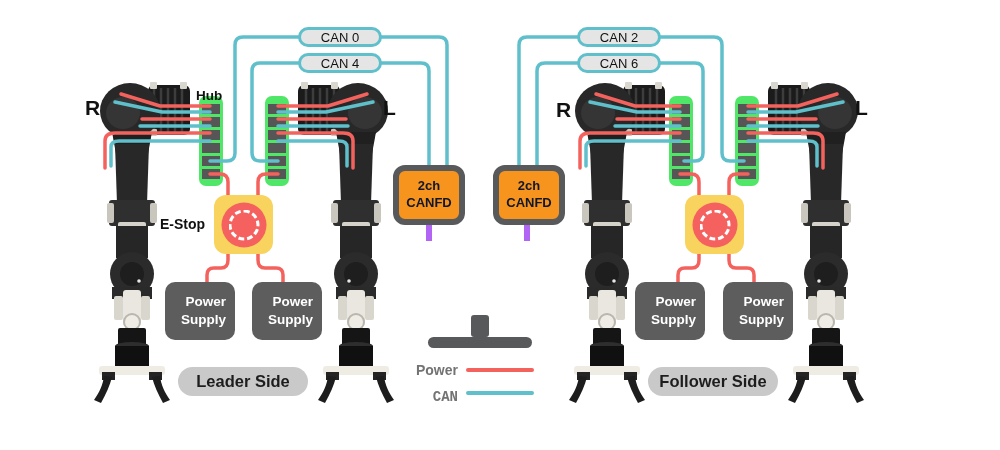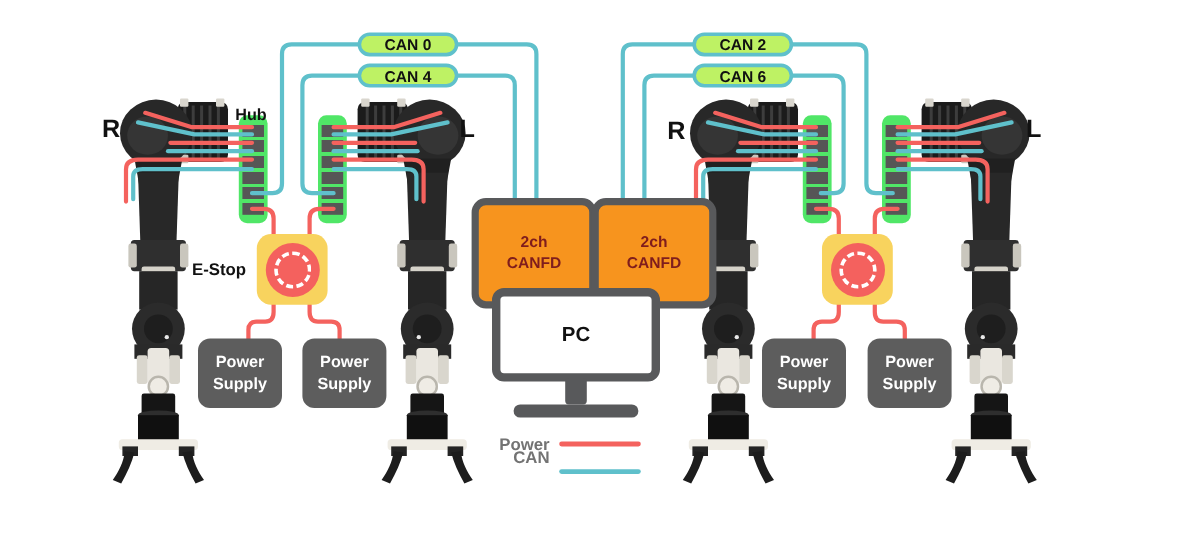--- a/index.html
+++ b/index.html
@@ -15,38 +15,38 @@
   .hub{position:absolute;width:24px;height:90px;border-radius:7px;background:var(--hub);z-index:1;}
   .hub .slots{position:absolute;left:3px;top:8px;width:18px;height:75px;
     background:repeating-linear-gradient(to bottom,var(--slot) 0 10px,transparent 10px 13px);}
 
   .lbl{position:absolute;font-weight:700;color:#111;z-index:3;white-space:nowrap;}
   .lbl-rl{font-size:21px;}
   .lbl-hub{font-size:13.5px;}
   .lbl-estop{font-size:14px;}
 
   .pill-can{position:absolute;width:78px;height:14px;border:3px solid var(--can);border-radius:12px;
-    background:#bef264;display:flex;align-items:center;justify-content:center;
-    font-size:13px;font-weight:700;color:#111;z-index:3;}
+    background:#e5e5e5;display:flex;align-items:center;justify-content:center;
+    font-size:13px;font-weight:400;color:#111;z-index:3;}
 
   .canfd{position:absolute;width:60px;height:48px;border:6px solid var(--frame);border-radius:12px;
     background:var(--canfd);display:flex;align-items:center;justify-content:center;text-align:center;
-    font-size:13px;font-weight:700;color:#7f1d1d;line-height:1.3;z-index:3;padding:16px;}
+    font-size:13px;font-weight:700;color:#0f172a;line-height:1.3;z-index:3;padding:0;}
   .canfd span{width:52px;}
 
   .estop{position:absolute;width:59px;height:59px;border-radius:12px;background:var(--estop_bg);z-index:3;}
   .estop .btn{position:absolute;left:50%;top:50%;transform:translate(-50%,-50%);
     width:45px;height:45px;border-radius:50%;background:var(--estop_btn);}
   .estop .ring{position:absolute;left:50%;top:50%;transform:translate(-50%,-50%);
     width:25px;height:25px;border:3px dashed #fff;border-radius:50%;}
 
   .ps{position:absolute;width:70px;height:58px;border-radius:10px;background:var(--box);
     color:#fff;font-weight:700;font-size:13.5px;line-height:1.3;display:flex;align-items:center;
     justify-content:center;text-align:center;z-index:3;}
-  .ps span{width:52px;}
+  .ps span{width:52px;text-align:right;}
 
   .pc{position:absolute;left:410px;top:240px;width:126px;height:64px;border:7px solid var(--frame);
     border-radius:10px;background:#fff;display:flex;align-items:center;justify-content:center;
     font-size:17px;font-weight:700;color:#111;z-index:3;}
   .pc-stand{position:absolute;left:471px;top:315px;width:18px;height:22px;background:var(--frame);
     border-radius:3px;z-index:3;}
   .pc-base{position:absolute;left:428px;top:337px;width:104px;height:11px;border-radius:6px;
     background:var(--frame);z-index:3;}
 
   .side-pill{position:absolute;width:130px;height:29px;border-radius:15px;background:var(--pill);
@@ -198,51 +198,50 @@
     <div class="ring"></div>
   </div>
 
   <div class="ps" style="left:165px;top:282px;">
       <span>Power Supply</span>
     </div>
   <div class="ps" style="left:252px;top:282px;">
       <span>Power Supply</span>
     </div>
 
+  <div class="side-pill" style="left:178px;top:367px;">Leader Side</div>
 
   <div class="lbl lbl-rl" style="left:556px;top:98px;">R</div>
   <div class="lbl lbl-rl" style="left:855px;top:96px;">L</div>
 
   <div class="pill-can" style="left:577px;top:27px;">CAN 2</div>
   <div class="pill-can" style="left:577px;top:53px;">CAN 6</div>
 
   <div class="estop" style="left:685px;top:195px;">
     <div class="btn"></div>
     <div class="ring"></div>
   </div>
 
   <div class="ps" style="left:635px;top:282px;">
       <span>Power Supply</span>
     </div>
   <div class="ps" style="left:723px;top:282px;">
       <span>Power Supply</span>
     </div>
 
+  <div class="side-pill" style="left:648px;top:367px;">Follower Side</div>
 
   <div class="canfd" style="left:393px;top:165px;">
       <span>2ch CANFD</span>
     </div>
   <div class="canfd" style="left:493px;top:165px;">
       <span>2ch CANFD</span>
     </div>
 
-  <div class="pc">
-      <span>PC</span>
-    </div>
   <div class="pc-stand"></div>
   <div class="pc-base"></div>
 
   <div class="legend-label" style="left:406px;top:362px;">Power</div>
   <div class="legend-line power" style="left:466px;top:368px;"></div>
-  <div class="legend-label" style="left:406px;top:373px;">CAN</div>
+  <div class="legend-label" style="left:406px;top:389px;font-family:Liberation Mono, monospace;">CAN</div>
   <div class="legend-line can" style="left:466px;top:391px;"></div>
 
 </div>
 
 </body></html>

